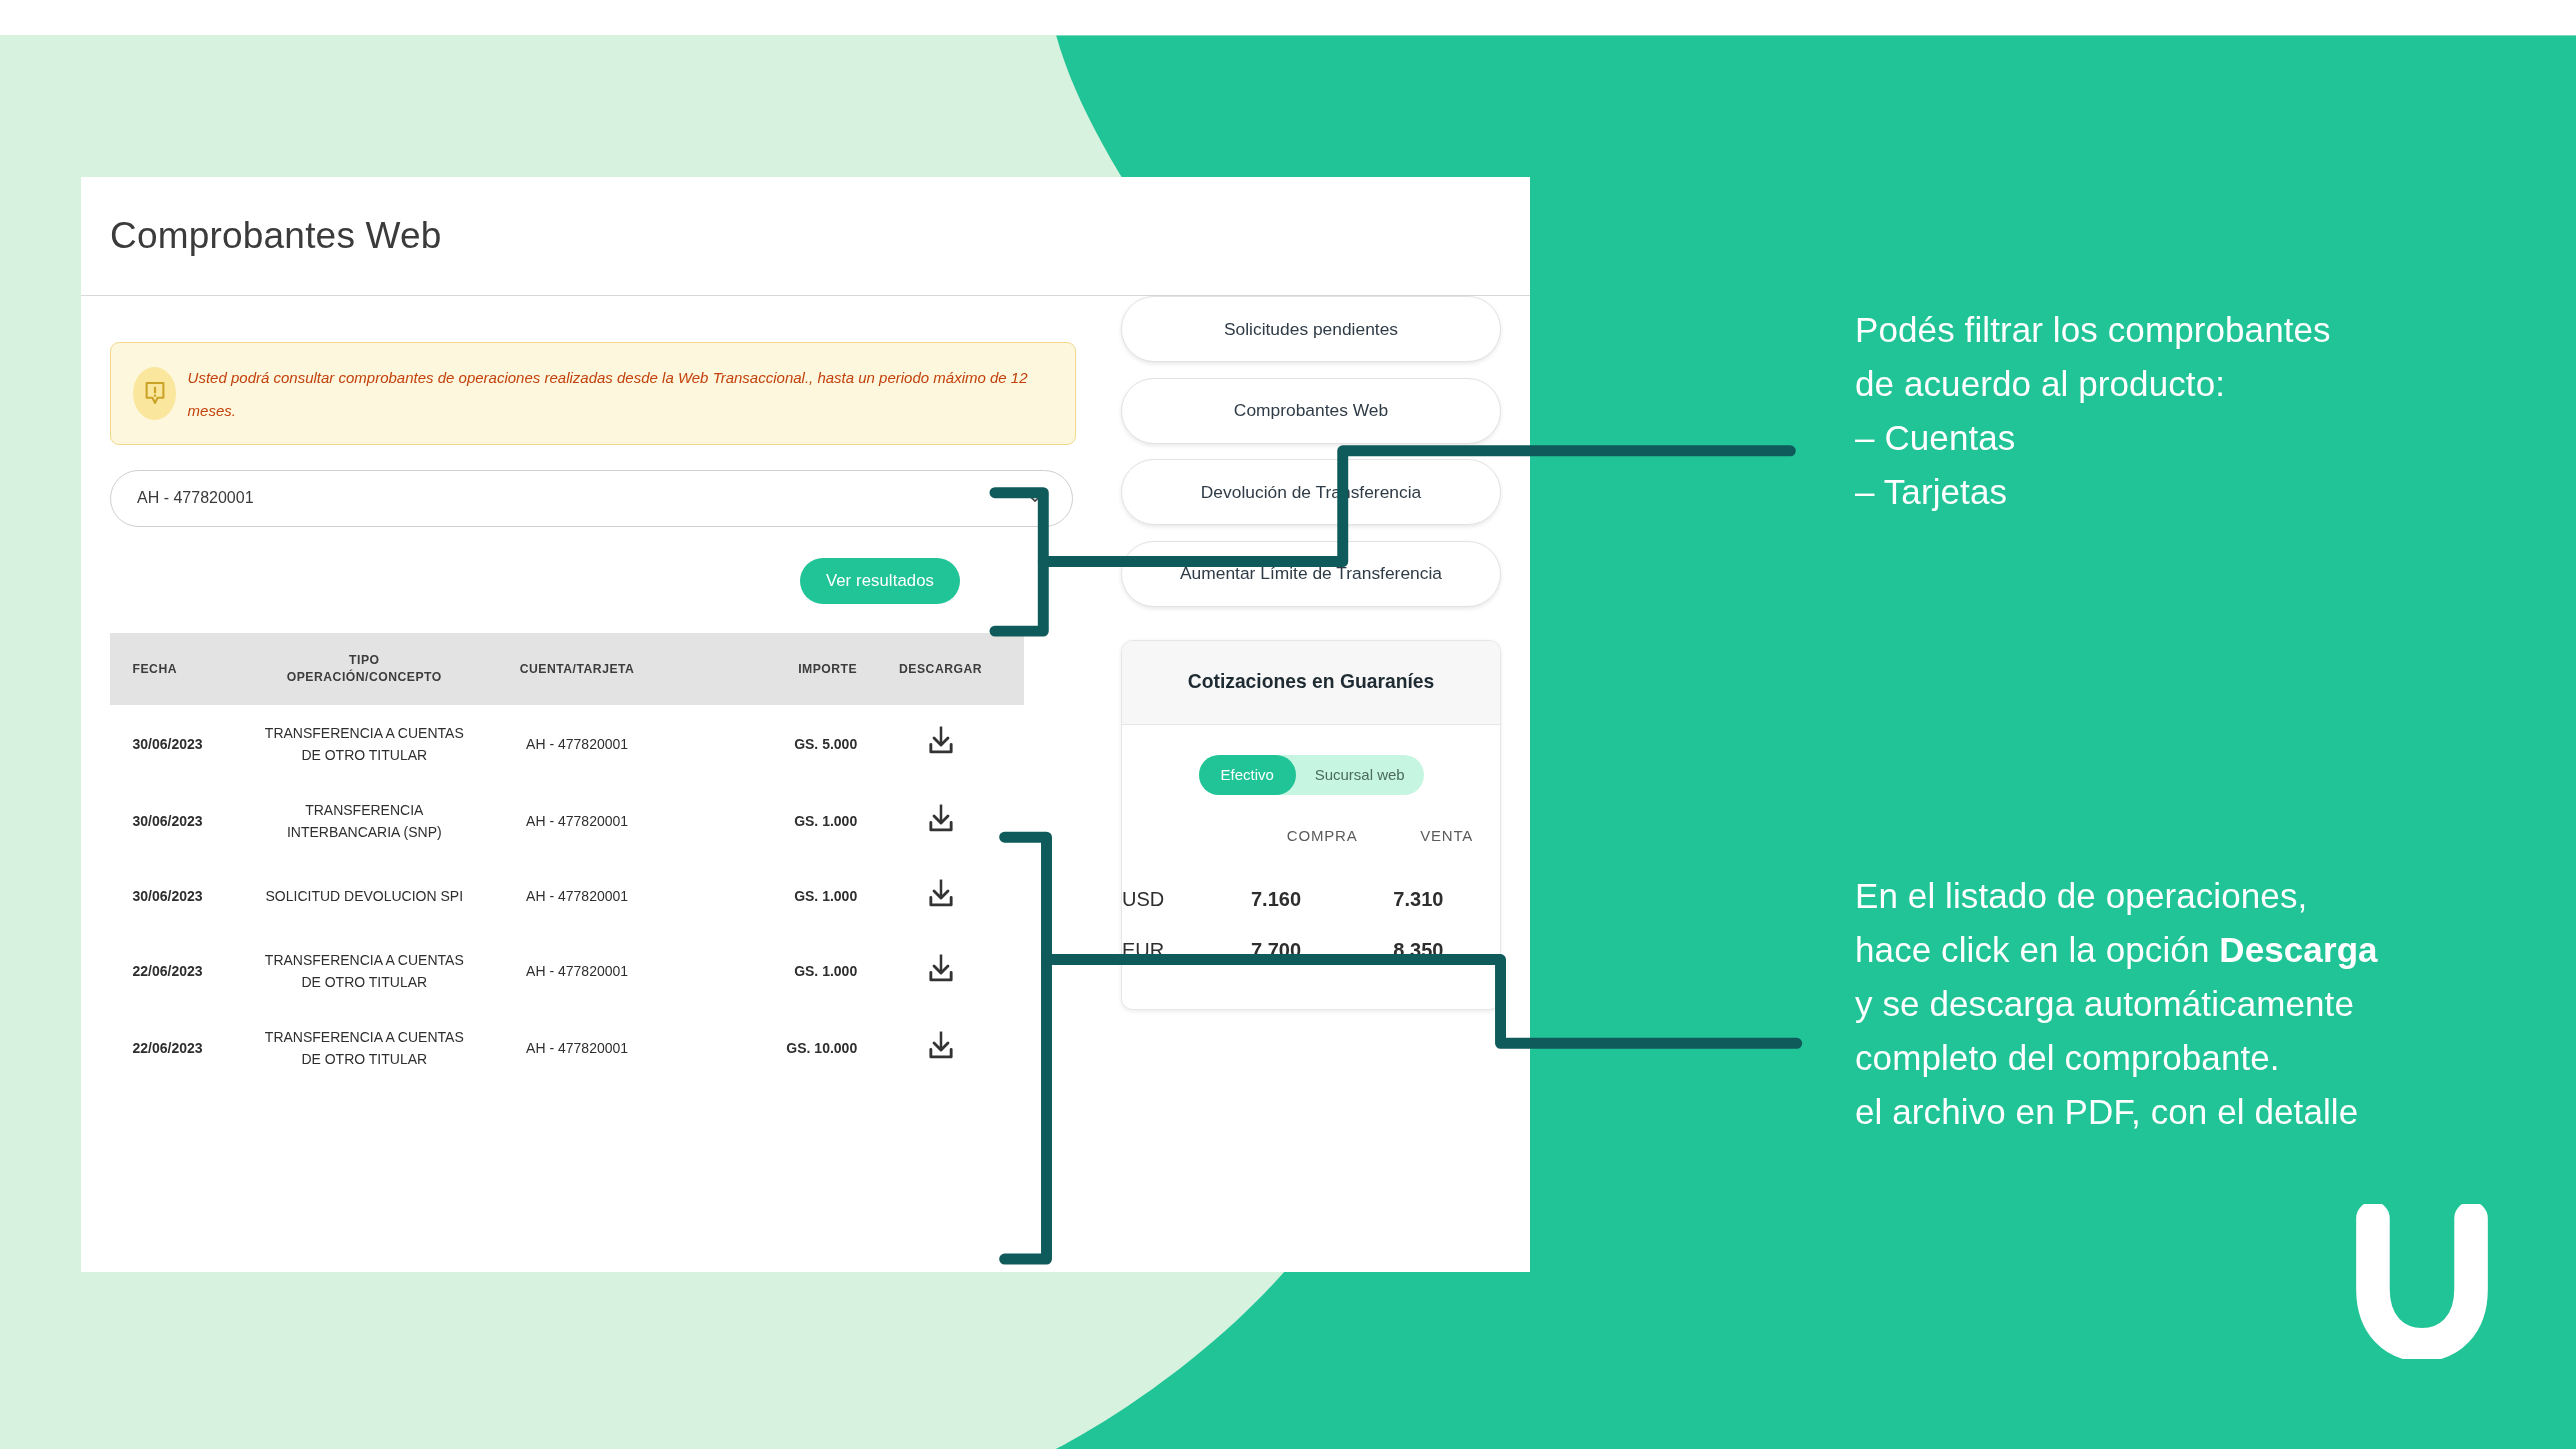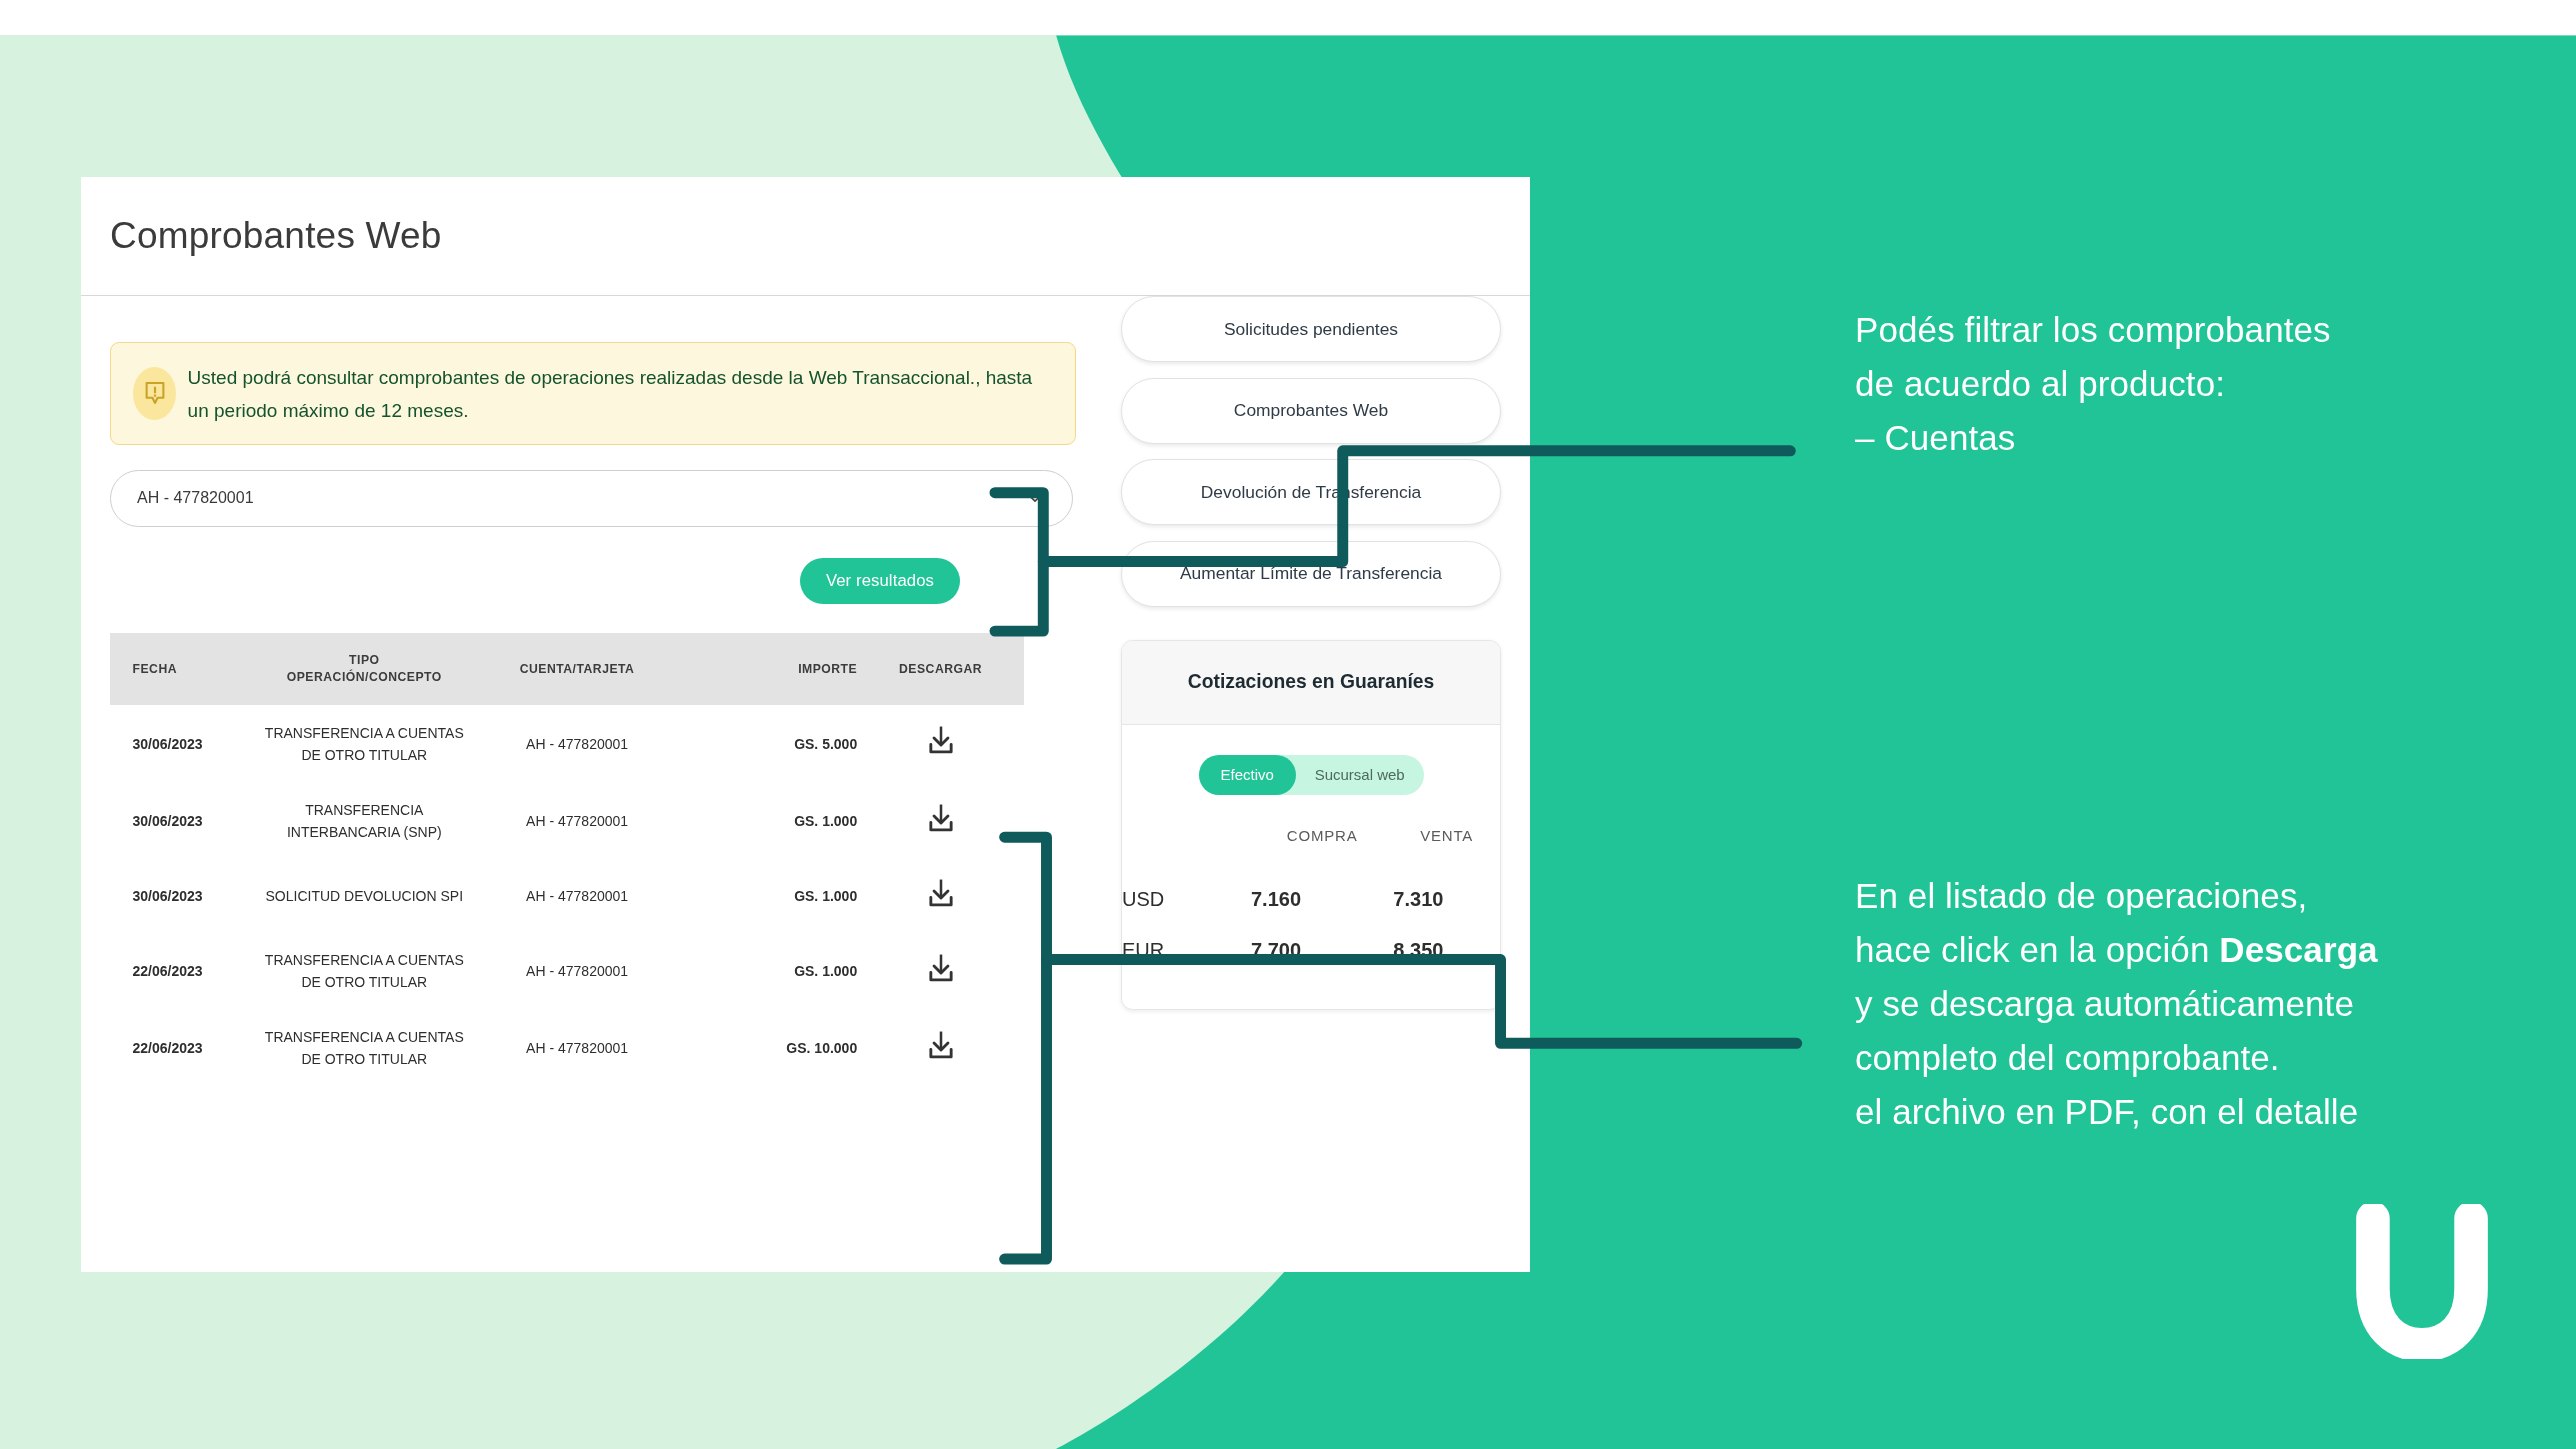--- a/index.html
+++ b/index.html
@@ -39,21 +39,21 @@
   #alert-box {
     margin-top:46px;
     background:#fdf7dd; border:1.3px solid #f3d88a; border-radius:9px;
     height:103px; display:flex; align-items:center; padding:0 22px;
   }
   #alert-icon-wrap {
     flex:0 0 auto; width:43px; height:53px; border-radius:50%;
     background:#fae79d; display:flex; align-items:center; justify-content:center;
     margin-right:11.6px;
   }
-  #alert-text { font-size:19px; line-height:33px; color:#14532d; }
+  #alert-text { font-size:15px; line-height:33px; color:#c2410c;font-style:italic; }
 
   #account-select {
     margin-top:24.5px; height:57px; width:963px;
     border:1.3px solid #cfcfcf; border-radius:30px; background:#fff;
     display:flex; align-items:center; padding:0 26px;
     font-size:16px; color:#3a3a3a;
   }
   #select-value { flex:1; }
 
   #results-row { margin-top:31px; height:59px; position:relative; }
@@ -310,20 +310,21 @@
   <path d="M1620,872 L2085,872 L2085,700 L2780,700" fill="none" stroke="#0f5b5b" stroke-width="17" stroke-linejoin="round" stroke-linecap="round"></path>
 
   <path d="M1560,1300 L1625,1300 L1625,1955 L1560,1955" fill="none" stroke="#0f5b5b" stroke-width="17" stroke-linejoin="round" stroke-linecap="round"></path>
   <path d="M1625,1490 L2330,1490 L2330,1620 L2790,1620" fill="none" stroke="#0f5b5b" stroke-width="17" stroke-linejoin="round" stroke-linecap="round"></path>
 </svg>
 
 <div id="annot-1" class="annot">
   <div>Podés filtrar los comprobantes</div>
   <div>de acuerdo al producto:</div>
   <div>– Cuentas</div>
+  <div>– Tarjetas</div>
 </div>
 
 <div id="annot-2" class="annot">
   <div>En el listado de operaciones,</div>
   <div>
     <span>hace click en la opción </span><b>Descarga</b>
   </div>
   <div>y se descarga automáticamente</div>
   <div>completo del comprobante.</div>
   <div>el archivo en PDF, con el detalle</div>

